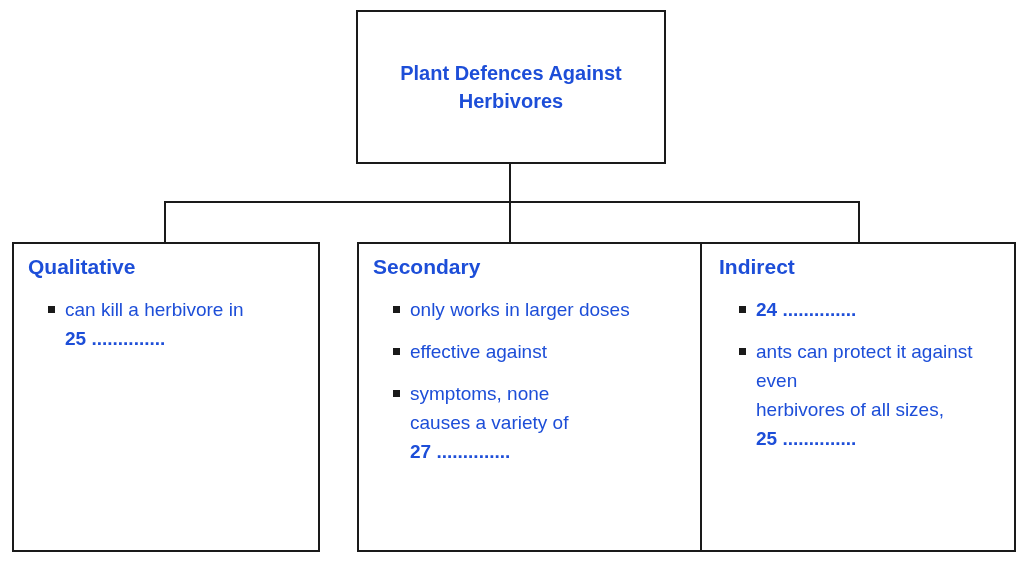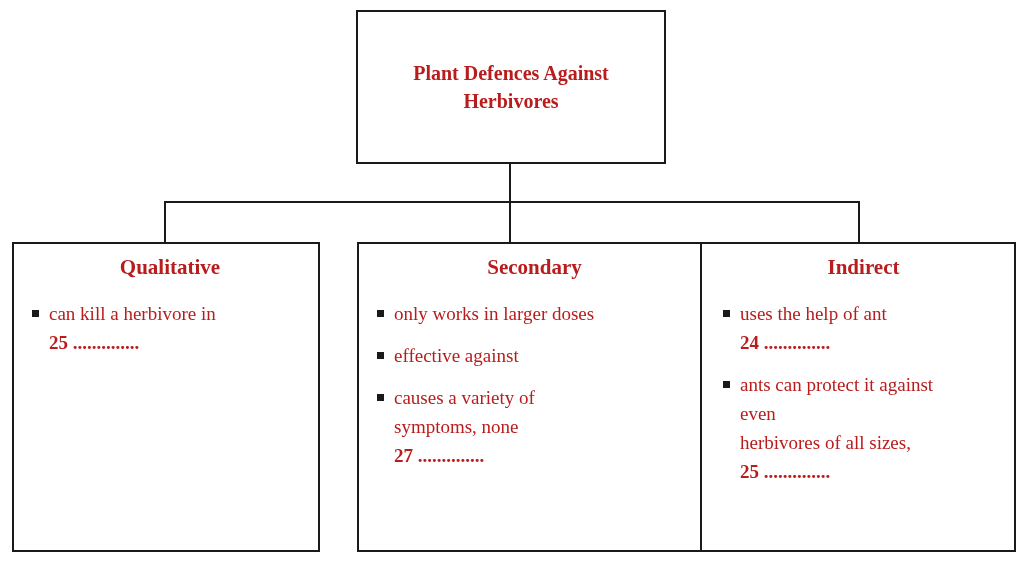--- a/index.html
+++ b/index.html
@@ -1,22 +1,22 @@
 <!DOCTYPE html>
 <html><head>
 <meta charset="utf-8">
 <style>
   html, body { margin: 0; padding: 0; background: #ffffff; }
   .canvas {
     position: relative;
     width: 1024px;
     height: 563px;
     background: #ffffff;
-    font-family: Liberation Serif, serif;
-    color: #b91c1c;
+    font-family: Liberation Sans, sans-serif;
+    color: #1d4ed8;
     overflow: hidden;
   }
   .box {
     position: absolute;
     border: 2px solid #1a1a1a;
     background: #ffffff;
     box-sizing: border-box;
   }
   .root-box {
     left: 356px; top: 10px; width: 310px; height: 154px;
@@ -31,27 +31,26 @@
   }
   .child-box {
     top: 242px;
     height: 310px;
     padding: 11px 6px 0 14px;
   }
   #box-qualitative { left: 12px;  width: 308px; }
   #box-secondary   { left: 357px; width: 347px; }
   #box-indirect    { left: 700px; width: 316px; padding-left: 17px; }
   .box-title {
-    text-align: center;
     font-weight: bold;
     font-size: 21px;
     line-height: 24px;
-    margin-bottom: 20px;
+    margin-bottom: 6px;
   }
-  ul.bullets { list-style: none; margin: 0; padding: 0; }
+  ul.bullets { list-style: none; margin: 16px; padding: 0; }
   ul.bullets > li {
     position: relative;
     padding-left: 21px;
     margin-bottom: 13px;
     font-size: 19px;
     line-height: 29px;
   }
   ul.bullets > li::before {
     content: "";
     position: absolute;
@@ -96,32 +95,31 @@
   <div class="box child-box" id="box-secondary">
     <div class="box-title">Secondary</div>
     <ul class="bullets">
         <li>
           <div class="bullet-line">only works in larger doses</div>
         </li>
         <li>
           <div class="bullet-line">effective against</div>
         </li>
         <li>
+          <div class="bullet-line">symptoms, none</div>
           <div class="bullet-line">causes a variety of</div>
-          <div class="bullet-line">symptoms, none</div>
           <div class="bullet-line blank-line"><span>27</span><span> ..............</span></div>
         </li>
       </ul>
   </div>
 
   <div class="box child-box" id="box-indirect">
     <div class="box-title">Indirect</div>
     <ul class="bullets">
         <li>
-          <div class="bullet-line">uses the help of ant</div>
           <div class="bullet-line blank-line"><span>24</span><span> ..............</span></div>
         </li>
         <li>
           <div class="bullet-line">ants can protect it against</div>
           <div class="bullet-line">even</div>
           <div class="bullet-line">herbivores of all sizes,</div>
           <div class="bullet-line blank-line"><span>25</span><span> ..............</span></div>
         </li>
       </ul>
   </div>

